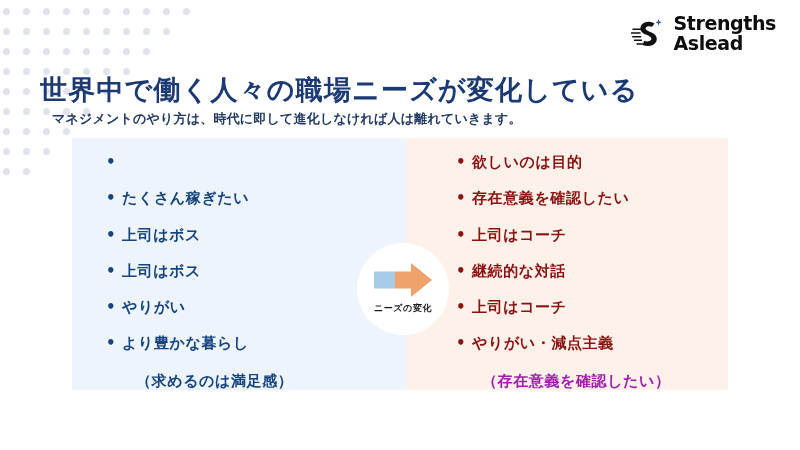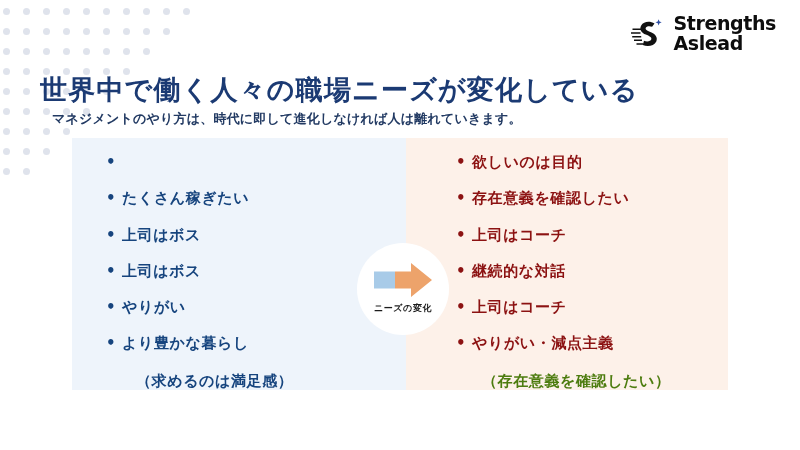--- a/index.html
+++ b/index.html
@@ -206,21 +206,21 @@
           </li>
           <li style="color: rgb(140, 18, 18);">
             <span class="dotmark">•</span>
             <span>上司はコーチ</span>
           </li>
           <li style="color: rgb(140, 18, 18);">
             <span class="dotmark">•</span>
             <span>やりがい・減点主義</span>
           </li>
         </ul>
-      <div class="tagline" style="color: #4d7c0f;">（存在意義を確認したい）</div>
+      <div class="tagline" style="color: #a21caf;">（存在意義を確認したい）</div>
     </div>
 
   </div>
 
   <div id="center-badge">
     <div class="arrow">
       <svg width="58" height="34" viewBox="0 0 58 34" aria-hidden="true">
         <rect x="0" y="8.5" width="21" height="17" fill="#a8cbe8"></rect>
         <path d="M21 8.5 H37 V0 L58 17 L37 34 V25.5 H21 Z" fill="#eda36b"></path>
       </svg>

